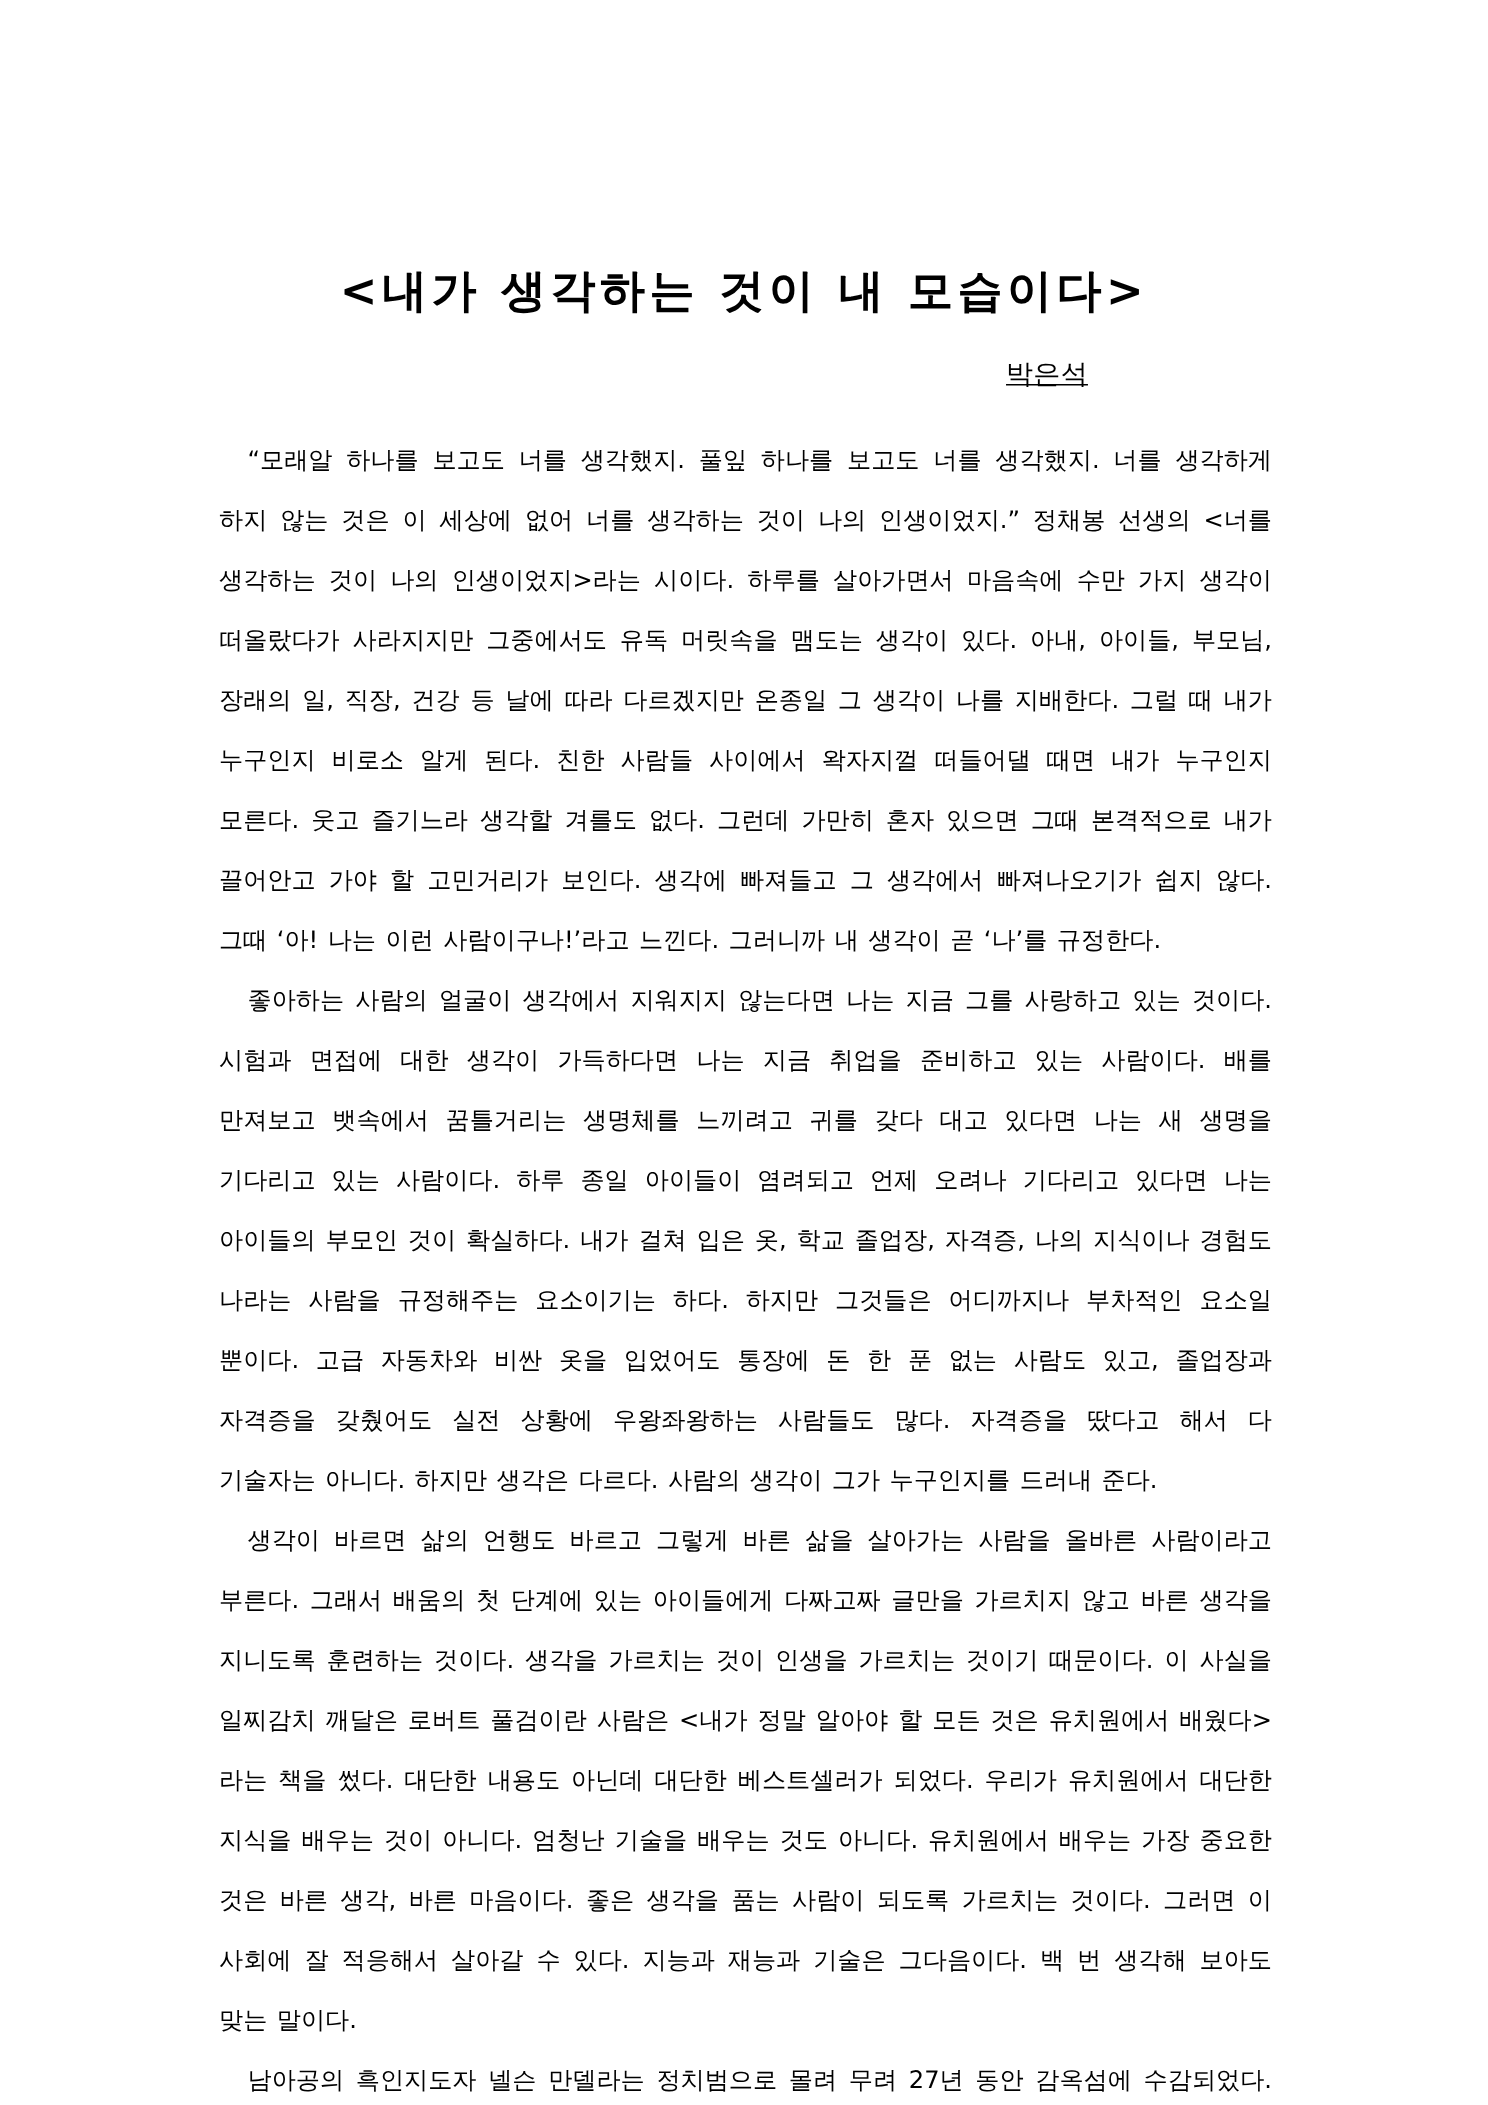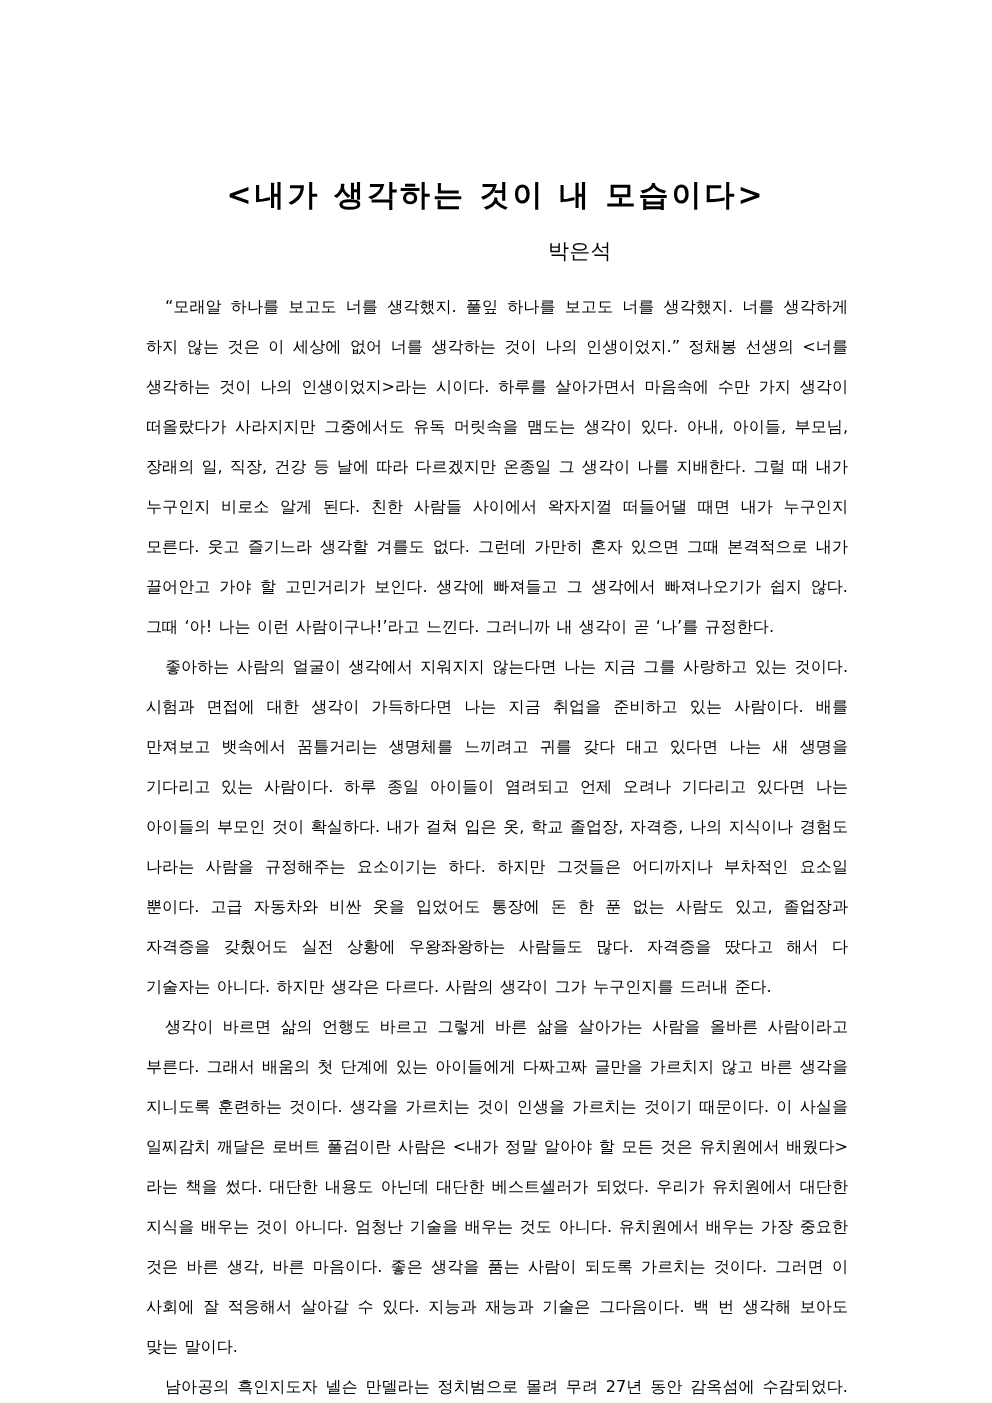--- a/index.html
+++ b/index.html
@@ -36,25 +36,26 @@
     line-height: 1.25;
     white-space: pre;
   }
 
   
   #byline {
     position: absolute;
     right: 144px;
     top: 238px;
     width: 300px;
-    text-align: left;
-    font-size: 21px;
+    text-align: center;
+    font-size: 18px;
     font-weight: 400;
     letter-spacing: 0.2px;
     line-height: 1.3;
+    text-decoration: underline;
   }
 
   
   #body-text {
     position: absolute;
     left: 146px;
     top: 287px;
     width: 702px;
     font-size: 16.1px;
     line-height: 40px;

